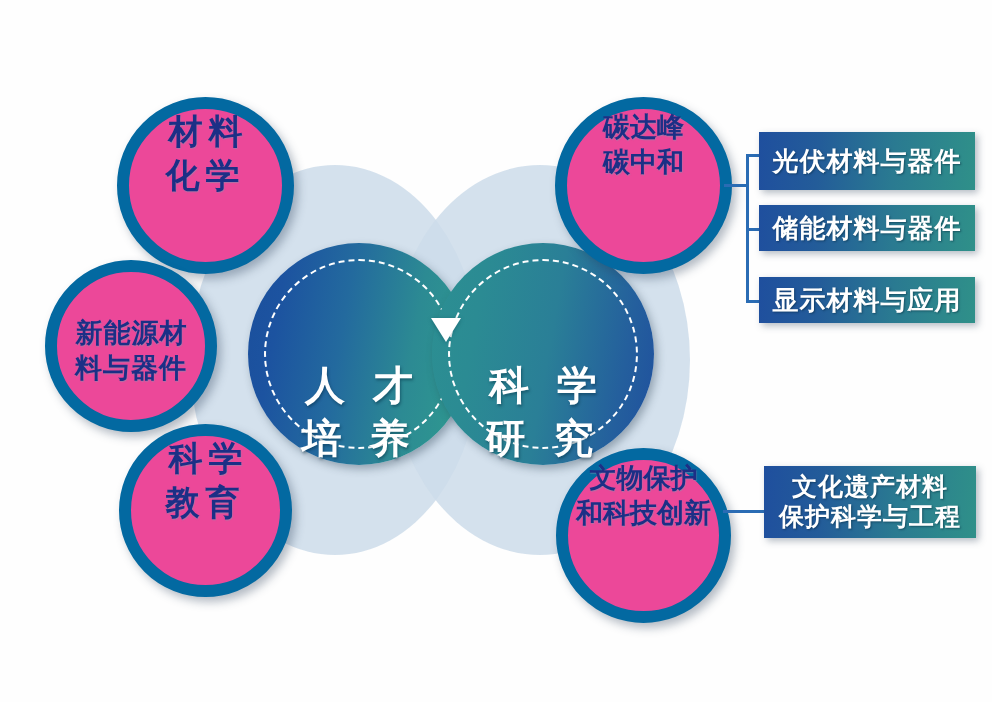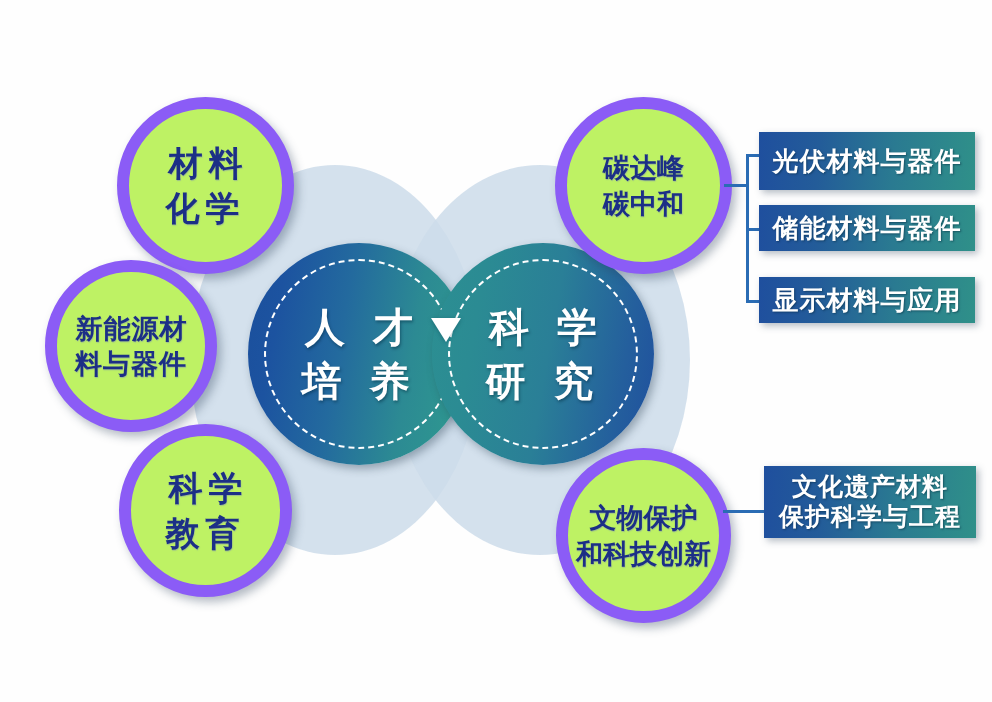--- a/index.html
+++ b/index.html
@@ -14,21 +14,21 @@
   
   .bg-lobe{
     position:absolute;border-radius:50%;
     background:#ccdcea;
     opacity:.85;
   }
 
   
   .core{
     position:absolute;border-radius:50%;
-    display:flex;align-items:center;justify-content:center;
+    display:flex;align-items:flex-end;justify-content:center;
     box-shadow:3px 4px 9px rgba(40,60,80,.38);
   }
   .core-left{
     background:linear-gradient(100deg,#1b4f9c 0%,#1c53a0 16%,#236a9e 42%,#2c8a93 70%,#2f9c8f 100%);
   }
   .core-right{
     background:linear-gradient(100deg,#2c8f92 0%,#2b8b93 22%,#2a7f97 52%,#245f9d 82%,#1f4f9e 100%);
   }
   .dash-ring{
     position:absolute;border-radius:50%;
@@ -54,37 +54,37 @@
     width:0;height:0;
     border-left:15px solid transparent;
     border-right:15px solid transparent;
     border-top:24px solid #ffffff;
     filter:drop-shadow(0 1px 2px rgba(0,50,70,.35));
   }
 
   
   .node{
     position:absolute;border-radius:50%;
-    background:#bef264;
-    border:12px solid #8b5cf6;
+    background:#ec4899;
+    border:12px solid #0369a1;
     box-sizing:border-box;
-    display:flex;align-items:center;justify-content:center;
+    display:flex;justify-content:center;
     box-shadow:4px 5px 10px rgba(40,60,85,.35);
   }
   .node-text{
     color:#1c2f86;
     font-family:"DejaVu Serif","Liberation Serif",serif;
     font-weight:bold;
     text-align:center;
     line-height:1.3;
     white-space:pre-line;
     text-shadow:0.5px 1px 1px rgba(130,150,175,.55);
   }
   .t-big{font-size:34px;letter-spacing:6px;text-indent:6px;}
-  .t-mid{font-size:27px;letter-spacing:1px;text-indent:1px;}
+  .t-mid{font-size:27px;letter-spacing:1px;text-indent:1px;margin-top:43px;}
   .t-sm{font-size:27px;letter-spacing:0px;}
 
   
   .line-h,.line-v{position:absolute;background:#2a6cb4;}
   .line-h{height:2.5px;}
   .line-v{width:2.5px;}
 
   
   .chip{
     position:absolute;

